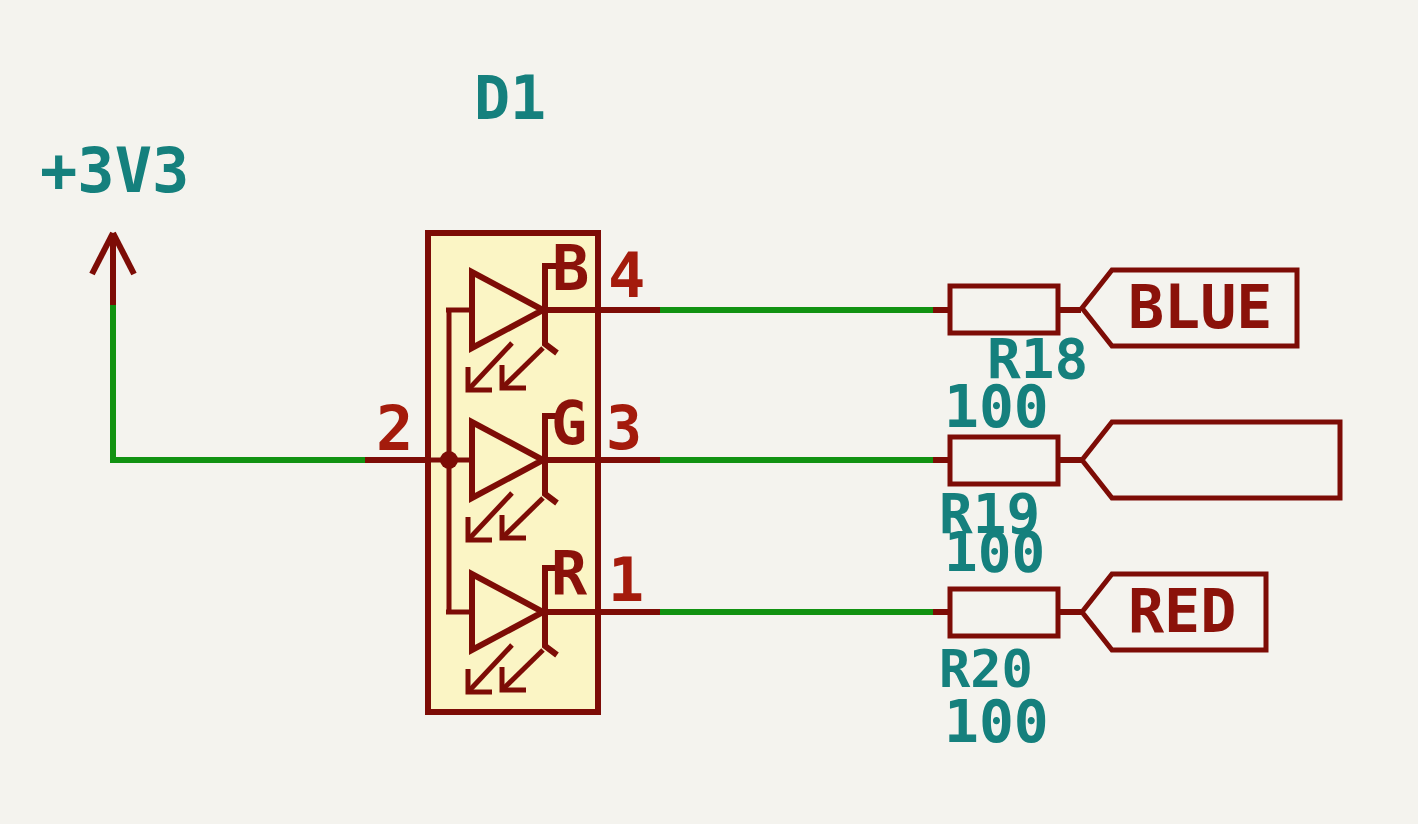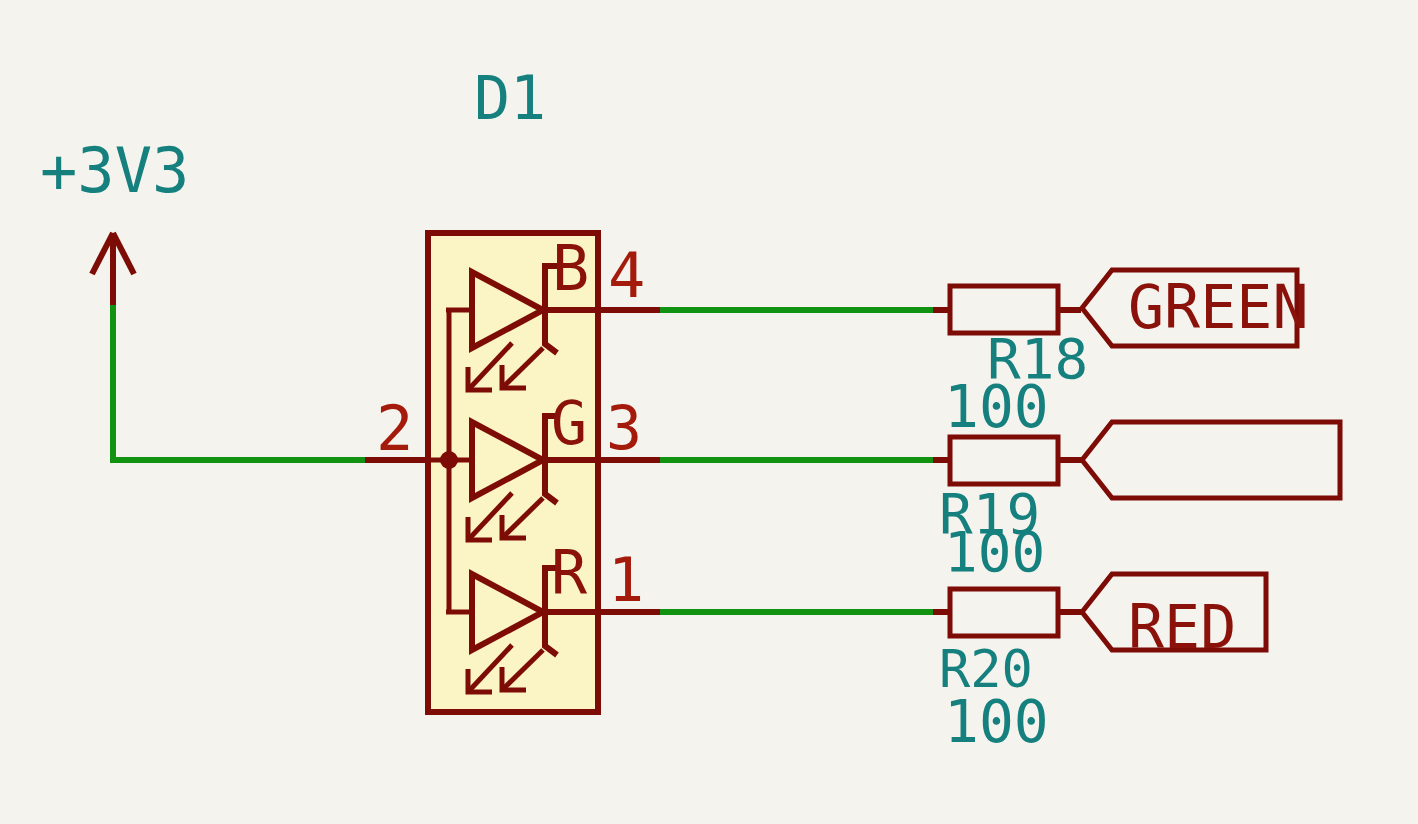--- a/index.html
+++ b/index.html
@@ -27,20 +27,21 @@
   svg.art {
     position: absolute;
     left: 0; top: 0;
     width: 1418px; height: 824px;
   }
   .lbl {
     position: absolute;
     line-height: 1;
     white-space: pre;
     user-select: none;
+    font-weight: bold;
   }
   .teal { color: var(--teal); }
   .red-text { color: var(--text-red); }
   .pin-num { color: var(--pin-number); }
 
   
   .st-line { stroke: var(--line-red); fill: none; }
   .st-wire { stroke: var(--wire-green); fill: none; }
   .body-rect { fill: var(--body-fill); stroke: var(--line-red); }
   .dot { fill: var(--line-red); stroke: none; }
@@ -166,16 +167,16 @@
 
   <span class="lbl teal" style="left:939px; top:331px; font-size:56px;margin-left:48px;">R18</span>
   <span class="lbl teal" style="left:944px; top:378px; font-size:58px;">100</span>
 
   <span class="lbl teal" style="left:939px; top:486px; font-size:56px;">R19</span>
   <span class="lbl teal" style="left:944px; top:524px; font-size:56px;">100</span>
 
   <span class="lbl teal" style="left:939px; top:643px; font-size:52px;">R20</span>
   <span class="lbl teal" style="left:944px; top:693px; font-size:58px;">100</span>
 
-  <span class="lbl red-text" style="left:1128px; top:277px; font-size:60px;">GREEN</span>
-  <span class="lbl red-text" style="left:1128px; top:581px; font-size:60px;margin-top:16px;">RED</span>
+  <span class="lbl red-text" style="left:1128px; top:277px; font-size:60px;">BLUE</span>
+  <span class="lbl red-text" style="left:1128px; top:581px; font-size:60px;">RED</span>
 
 </div>
 
 </body></html>

